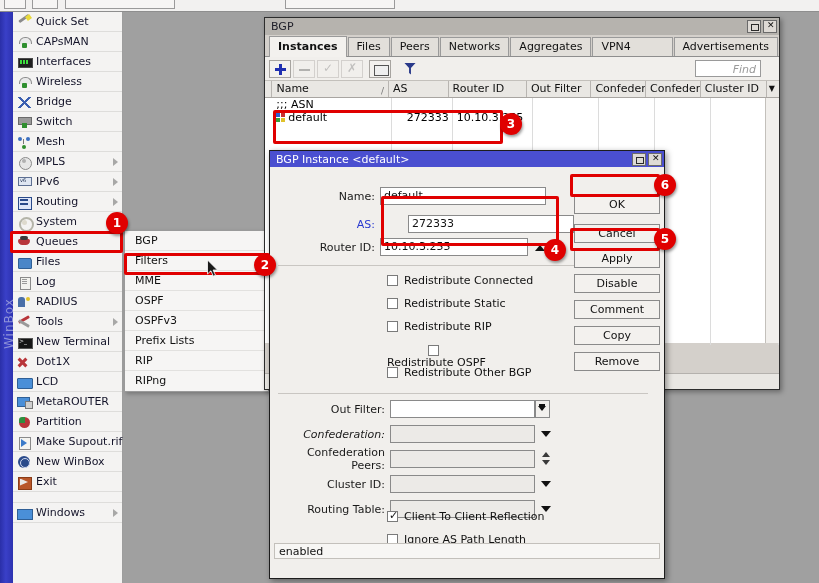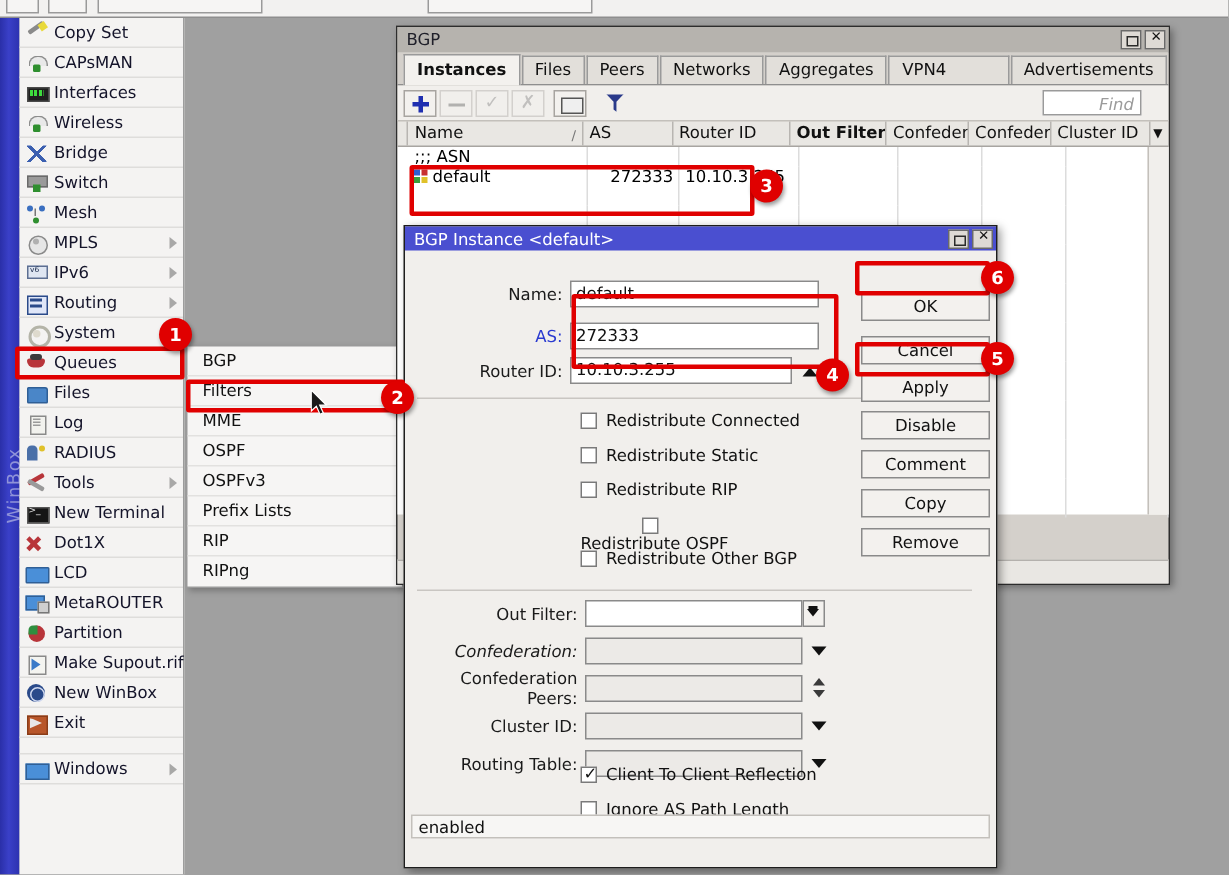--- a/index.html
+++ b/index.html
@@ -207,21 +207,21 @@
 
   <div class="desktop"></div>
 
   <div class="rail">
     <div class="rail-text">WinBox</div>
   </div>
 
   <div class="sidebar" id="sidebar">
       <div class="mi">
         <span class="ico i-wand"></span>
-        <span class="lbl">Copy Set</span>
+        <span class="lbl">Quick Set</span>
       </div>
       <div class="mi">
         <span class="ico i-dome"></span>
         <span class="lbl">CAPsMAN</span>
       </div>
       <div class="mi">
         <span class="ico i-chip"></span>
         <span class="lbl">Interfaces</span>
       </div>
       <div class="mi">
@@ -363,21 +363,21 @@
       <div class="findbox">
         <span>Find</span>
       </div>
     </div>
 
     <div class="thead" id="bgp-thead">
         <div class="th" style="width: 8px;"></div>
         <div class="th" style="width: 142px;"><span>Name</span><span class="sortarr">/</span></div>
         <div class="th" style="width: 72px;"><span>AS</span></div>
         <div class="th" style="width: 95px;"><span>Router ID</span></div>
-        <div class="th" style="width: 78px; font-weight: bold;"><span>Out Filter</span></div>
+        <div class="th" style="width: 78px;"><span>Out Filter</span></div>
         <div class="th" style="width: 66px;"><span>Confeder...</span></div>
         <div class="th" style="width: 66px;"><span>Confeder...</span></div>
         <div class="th" style="width: 80px;"><span>Cluster ID</span></div>
         <div class="th" style="width: 14px; border-right: none;">
           <span style="font-size:8px;color:#111;position:absolute;left:2px;top:0">▼</span>
         </div>
       </div>
 
     <div class="listarea">
       <div id="bgp-rows">
@@ -585,21 +585,21 @@
       <div class="winbtn cls"></div>
     </div>
 
     <div class="dbody">
 
       <div class="frow" style="left:10px; top:20px;">
         <span class="flabel" style="width:100px;">Name:</span>
         <span class="fin" style="width:166px;">default</span>
       </div>
 
-      <div class="frow" style="left:10px; top:48px;">
+      <div class="frow" style="left:10px; top:48px;gap:28px;">
         <span class="flabel blue" style="width:100px;">AS:</span>
         <span class="fin" style="width:166px;">272333</span>
       </div>
 
       <div class="frow" style="left:10px; top:71px;">
         <span class="flabel" style="width:100px;">Router ID:</span>
         <span class="fin" style="width:148px;">10.10.3.255</span>
         <span class="spin caret-up"></span>
       </div>
 

